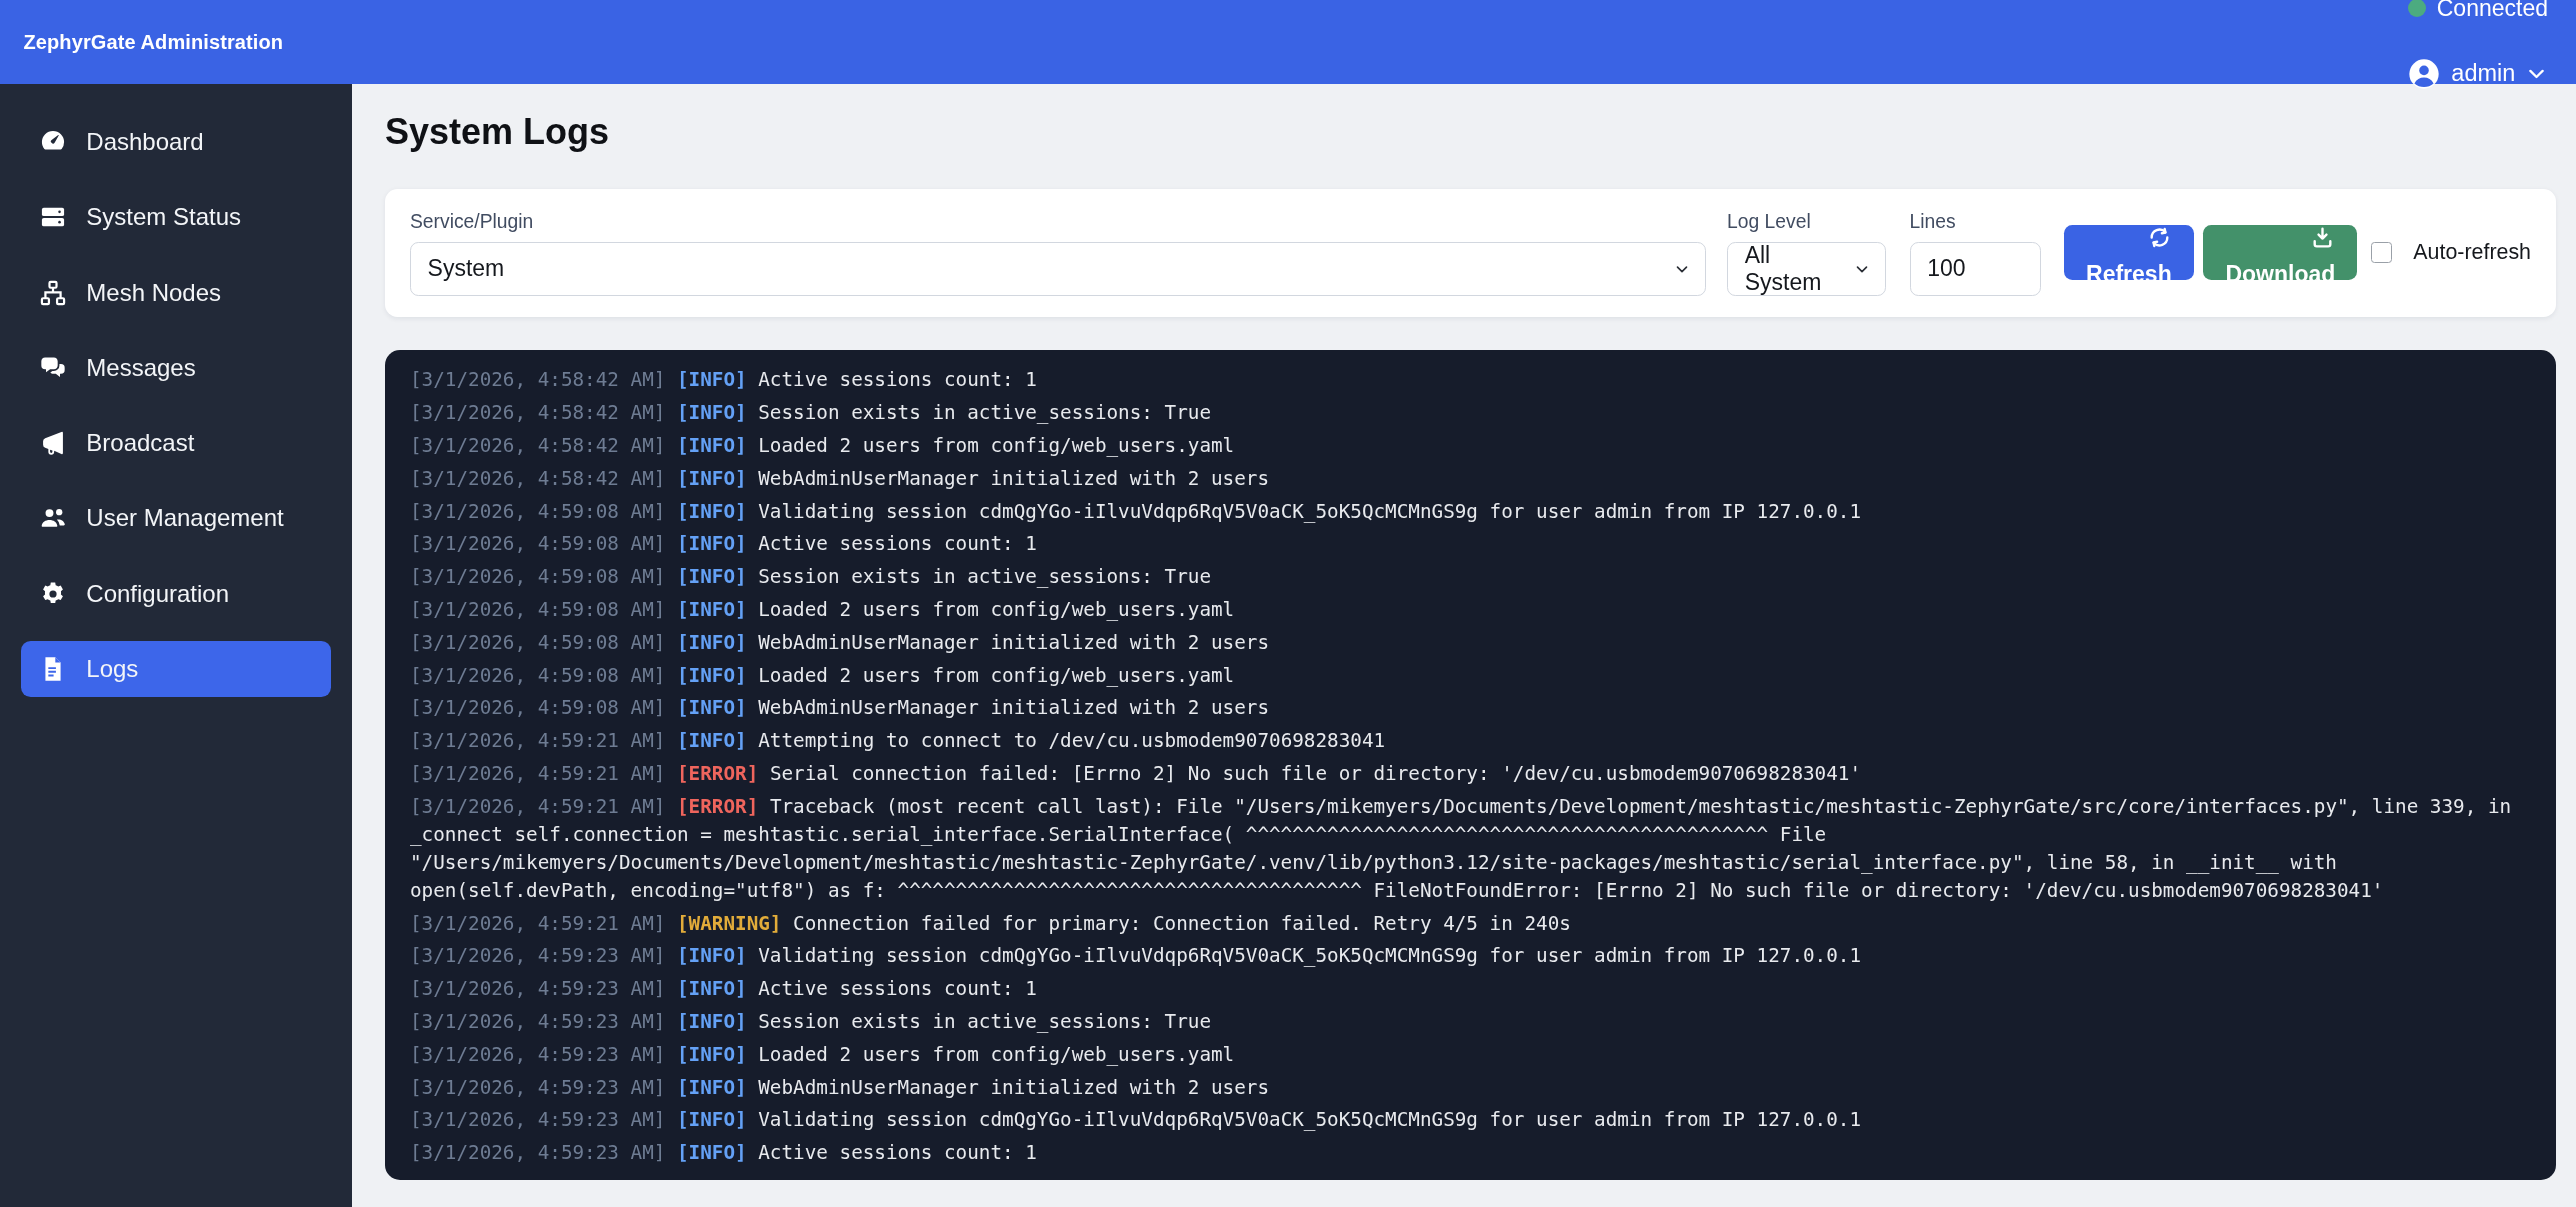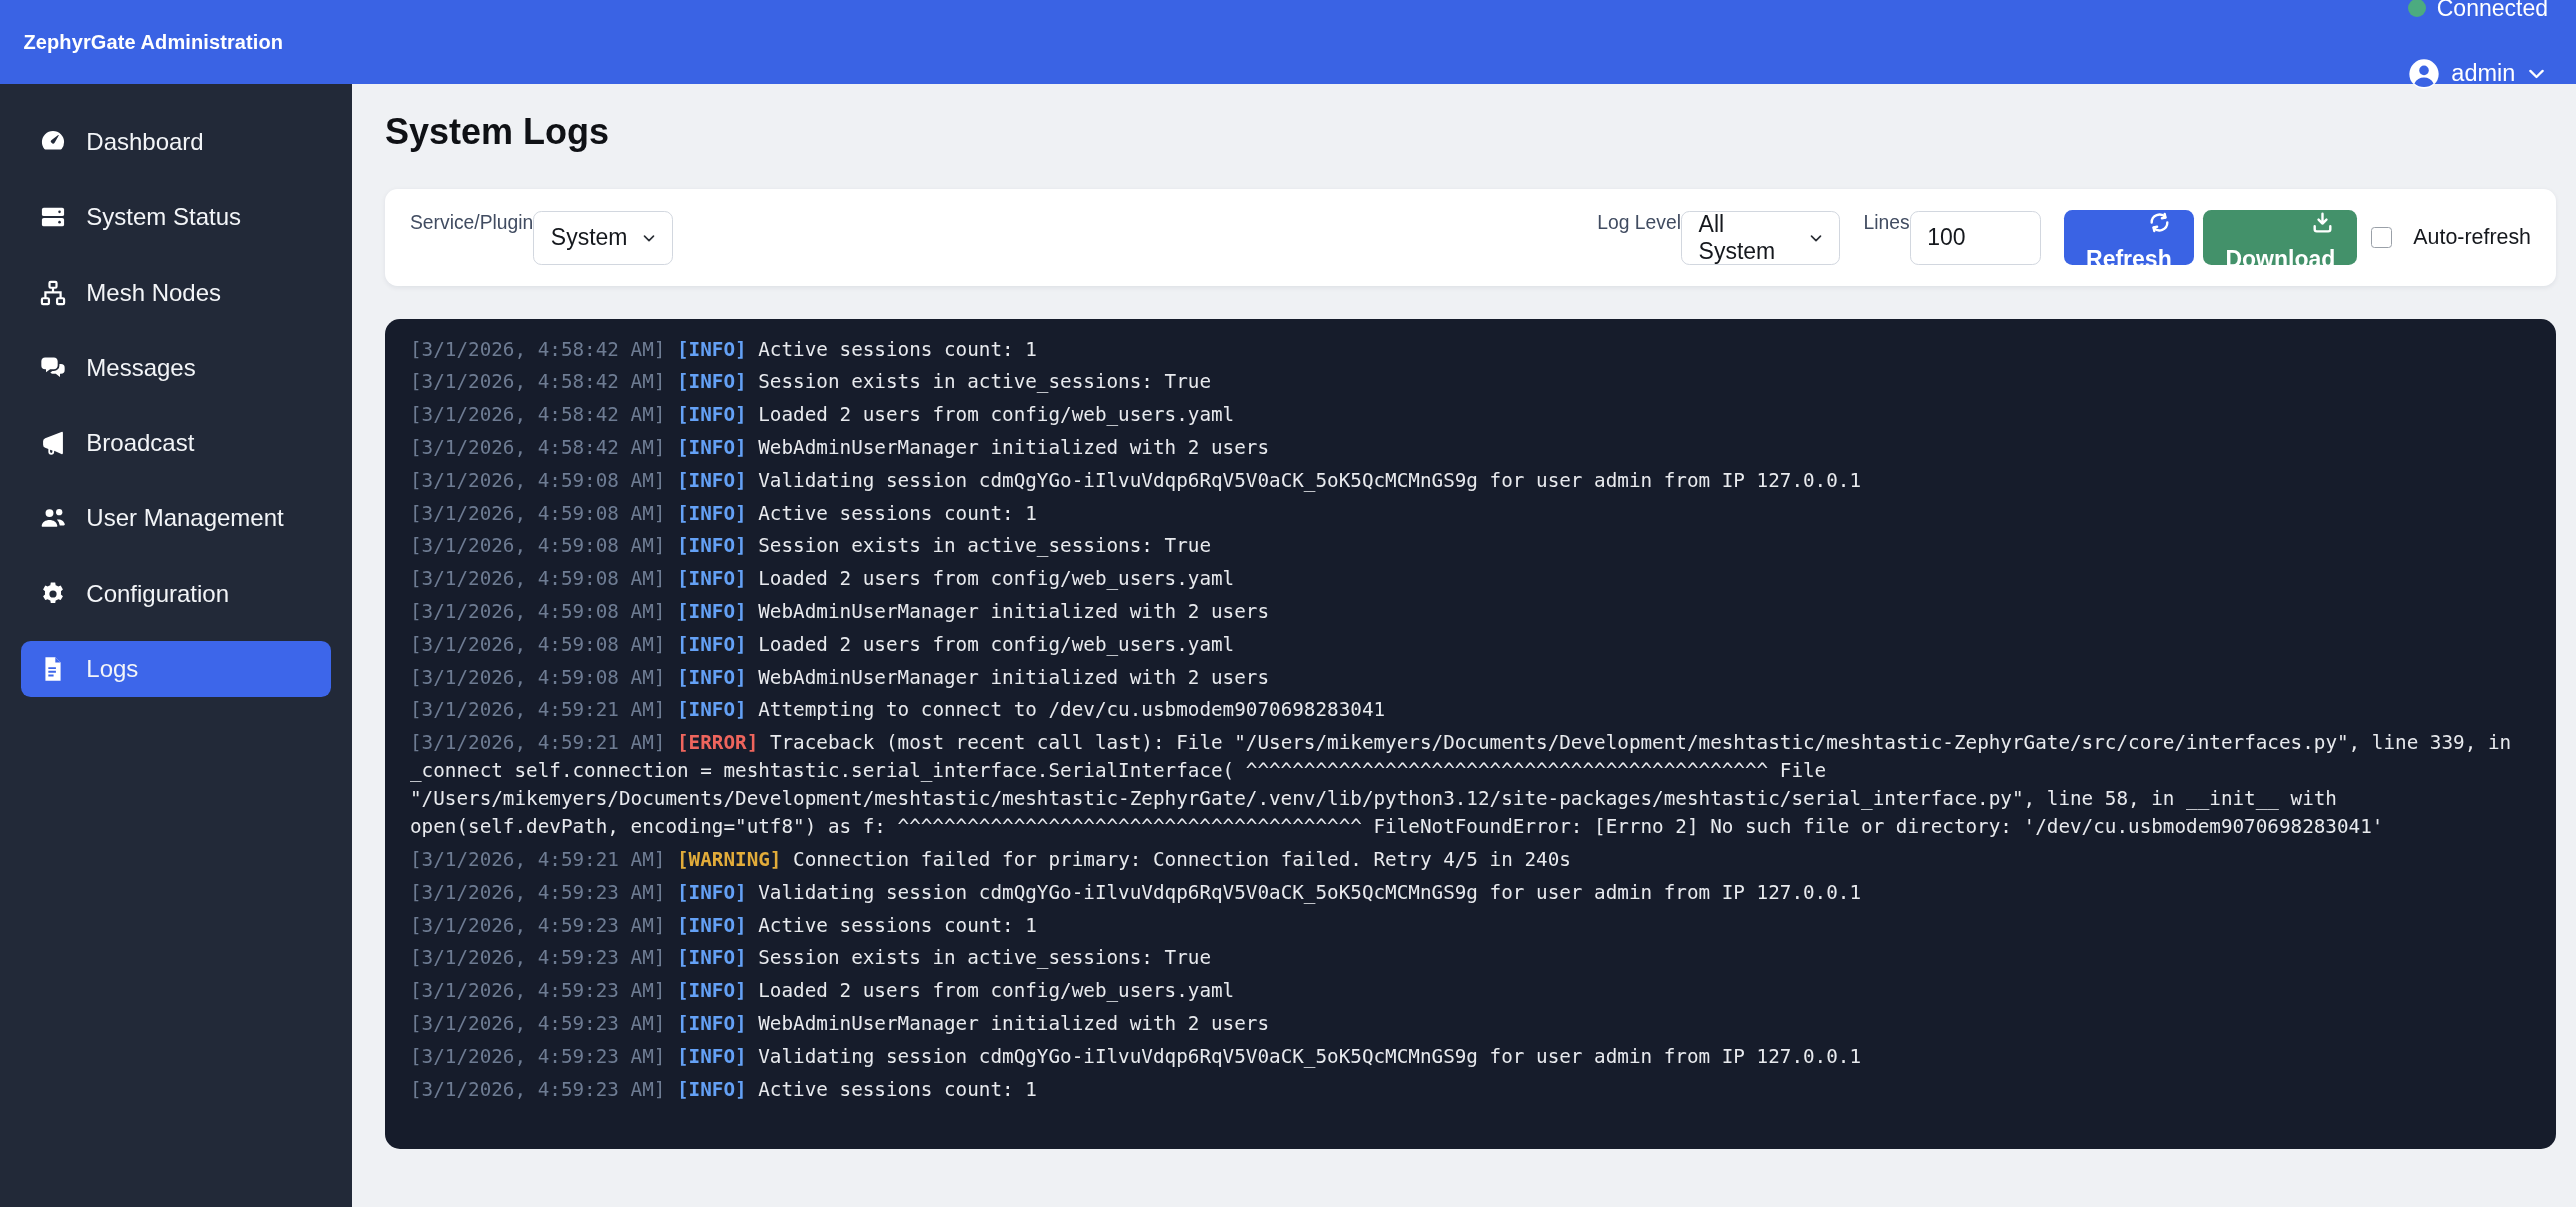--- a/index.html
+++ b/index.html
@@ -33,21 +33,21 @@
   .nav-item.active{ background:var(--accent-active,#3d66ea); }
 
   .main{ flex:1; padding:26px 21px 0 33px; min-width:0; }
   .page-title{ font-size:36px; line-height:43px; font-weight:700; color:#0f1115; margin-bottom:36px; }
 
   
   .filter-card{
     background:#fff; border-radius:12.4px; box-shadow:0 1.4px 5.5px rgba(20,30,60,.07);
     padding:21px 25px; display:flex; align-items:center; width:2171px;
   }
-  .field{ display:flex; }
+  .field{ display:flex; flex-direction:column; }
   .field-label{ font-size:19.3px; line-height:23.5px; font-weight:500; color:#414c61; margin-bottom:8.3px; }
   .control{
     height:54px; background:#fff; border:1.4px solid #d2d7df; border-radius:8.3px;
     display:flex; align-items:center; justify-content:space-between;
     font-size:23px; color:#15181d; padding:0 14px 0 16.6px; gap:12.4px;
   }
   .control.select{ cursor:pointer; }
   .control .chev svg{ width:18px; height:18px; display:block; }
   .field.service{ flex:1 1 auto; min-width:0; }
   .field.level{ margin-left:21px; }
@@ -258,20 +258,21 @@
         <div class="entry"><span class="ts">[3/1/2026, 4:58:42 AM]</span> <span class="lv lv-INFO">[INFO]</span> <span class="msg">Loaded 2 users from config/web_users.yaml</span></div>
         <div class="entry"><span class="ts">[3/1/2026, 4:58:42 AM]</span> <span class="lv lv-INFO">[INFO]</span> <span class="msg">WebAdminUserManager initialized with 2 users</span></div>
         <div class="entry"><span class="ts">[3/1/2026, 4:59:08 AM]</span> <span class="lv lv-INFO">[INFO]</span> <span class="msg">Validating session cdmQgYGo-iIlvuVdqp6RqV5V0aCK_5oK5QcMCMnGS9g for user admin from IP 127.0.0.1</span></div>
         <div class="entry"><span class="ts">[3/1/2026, 4:59:08 AM]</span> <span class="lv lv-INFO">[INFO]</span> <span class="msg">Active sessions count: 1</span></div>
         <div class="entry"><span class="ts">[3/1/2026, 4:59:08 AM]</span> <span class="lv lv-INFO">[INFO]</span> <span class="msg">Session exists in active_sessions: True</span></div>
         <div class="entry"><span class="ts">[3/1/2026, 4:59:08 AM]</span> <span class="lv lv-INFO">[INFO]</span> <span class="msg">Loaded 2 users from config/web_users.yaml</span></div>
         <div class="entry"><span class="ts">[3/1/2026, 4:59:08 AM]</span> <span class="lv lv-INFO">[INFO]</span> <span class="msg">WebAdminUserManager initialized with 2 users</span></div>
         <div class="entry"><span class="ts">[3/1/2026, 4:59:08 AM]</span> <span class="lv lv-INFO">[INFO]</span> <span class="msg">Loaded 2 users from config/web_users.yaml</span></div>
         <div class="entry"><span class="ts">[3/1/2026, 4:59:08 AM]</span> <span class="lv lv-INFO">[INFO]</span> <span class="msg">WebAdminUserManager initialized with 2 users</span></div>
         <div class="entry"><span class="ts">[3/1/2026, 4:59:21 AM]</span> <span class="lv lv-INFO">[INFO]</span> <span class="msg">Attempting to connect to /dev/cu.usbmodem9070698283041</span></div>
+        <div class="entry"><span class="ts">[3/1/2026, 4:59:21 AM]</span> <span class="lv lv-ERROR">[ERROR]</span> <span class="msg">Serial connection failed: [Errno 2] No such file or directory: '/dev/cu.usbmodem9070698283041'</span></div>
         <div class="entry"><span class="ts">[3/1/2026, 4:59:21 AM]</span> <span class="lv lv-ERROR">[ERROR]</span> <span class="msg">Traceback (most recent call last): File "/Users/mikemyers/Documents/Development/meshtastic/meshtastic-ZephyrGate/src/core/interfaces.py", line 339, in _connect self.connection = meshtastic.serial_interface.SerialInterface( ^^^^^^^^^^^^^^^^^^^^^^^^^^^^^^^^^^^^^^^^^^^^^ File "/Users/mikemyers/Documents/Development/meshtastic/meshtastic-ZephyrGate/.venv/lib/python3.12/site-packages/meshtastic/serial_interface.py", line 58, in __init__ with open(self.devPath, encoding="utf8") as f: ^^^^^^^^^^^^^^^^^^^^^^^^^^^^^^^^^^^^^^^^ FileNotFoundError: [Errno 2] No such file or directory: '/dev/cu.usbmodem9070698283041'</span></div>
         <div class="entry"><span class="ts">[3/1/2026, 4:59:21 AM]</span> <span class="lv lv-WARNING">[WARNING]</span> <span class="msg">Connection failed for primary: Connection failed. Retry 4/5 in 240s</span></div>
         <div class="entry"><span class="ts">[3/1/2026, 4:59:23 AM]</span> <span class="lv lv-INFO">[INFO]</span> <span class="msg">Validating session cdmQgYGo-iIlvuVdqp6RqV5V0aCK_5oK5QcMCMnGS9g for user admin from IP 127.0.0.1</span></div>
         <div class="entry"><span class="ts">[3/1/2026, 4:59:23 AM]</span> <span class="lv lv-INFO">[INFO]</span> <span class="msg">Active sessions count: 1</span></div>
         <div class="entry"><span class="ts">[3/1/2026, 4:59:23 AM]</span> <span class="lv lv-INFO">[INFO]</span> <span class="msg">Session exists in active_sessions: True</span></div>
         <div class="entry"><span class="ts">[3/1/2026, 4:59:23 AM]</span> <span class="lv lv-INFO">[INFO]</span> <span class="msg">Loaded 2 users from config/web_users.yaml</span></div>
         <div class="entry"><span class="ts">[3/1/2026, 4:59:23 AM]</span> <span class="lv lv-INFO">[INFO]</span> <span class="msg">WebAdminUserManager initialized with 2 users</span></div>
         <div class="entry"><span class="ts">[3/1/2026, 4:59:23 AM]</span> <span class="lv lv-INFO">[INFO]</span> <span class="msg">Validating session cdmQgYGo-iIlvuVdqp6RqV5V0aCK_5oK5QcMCMnGS9g for user admin from IP 127.0.0.1</span></div>
         <div class="entry"><span class="ts">[3/1/2026, 4:59:23 AM]</span> <span class="lv lv-INFO">[INFO]</span> <span class="msg">Active sessions count: 1</span></div>
       </section>

